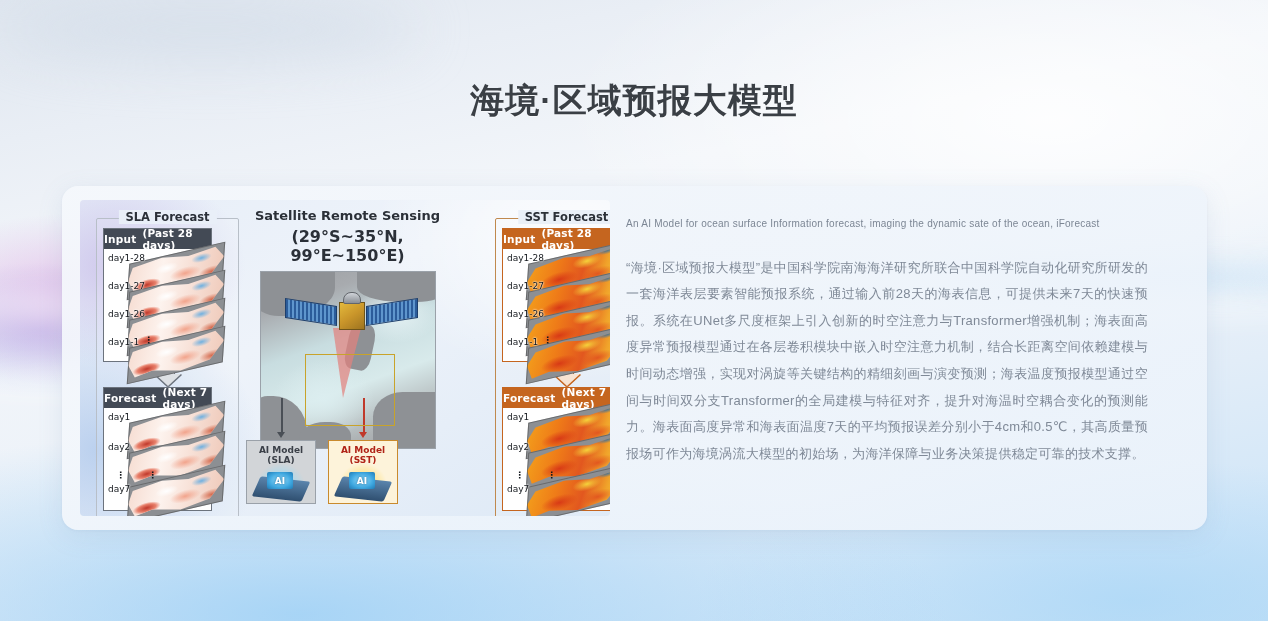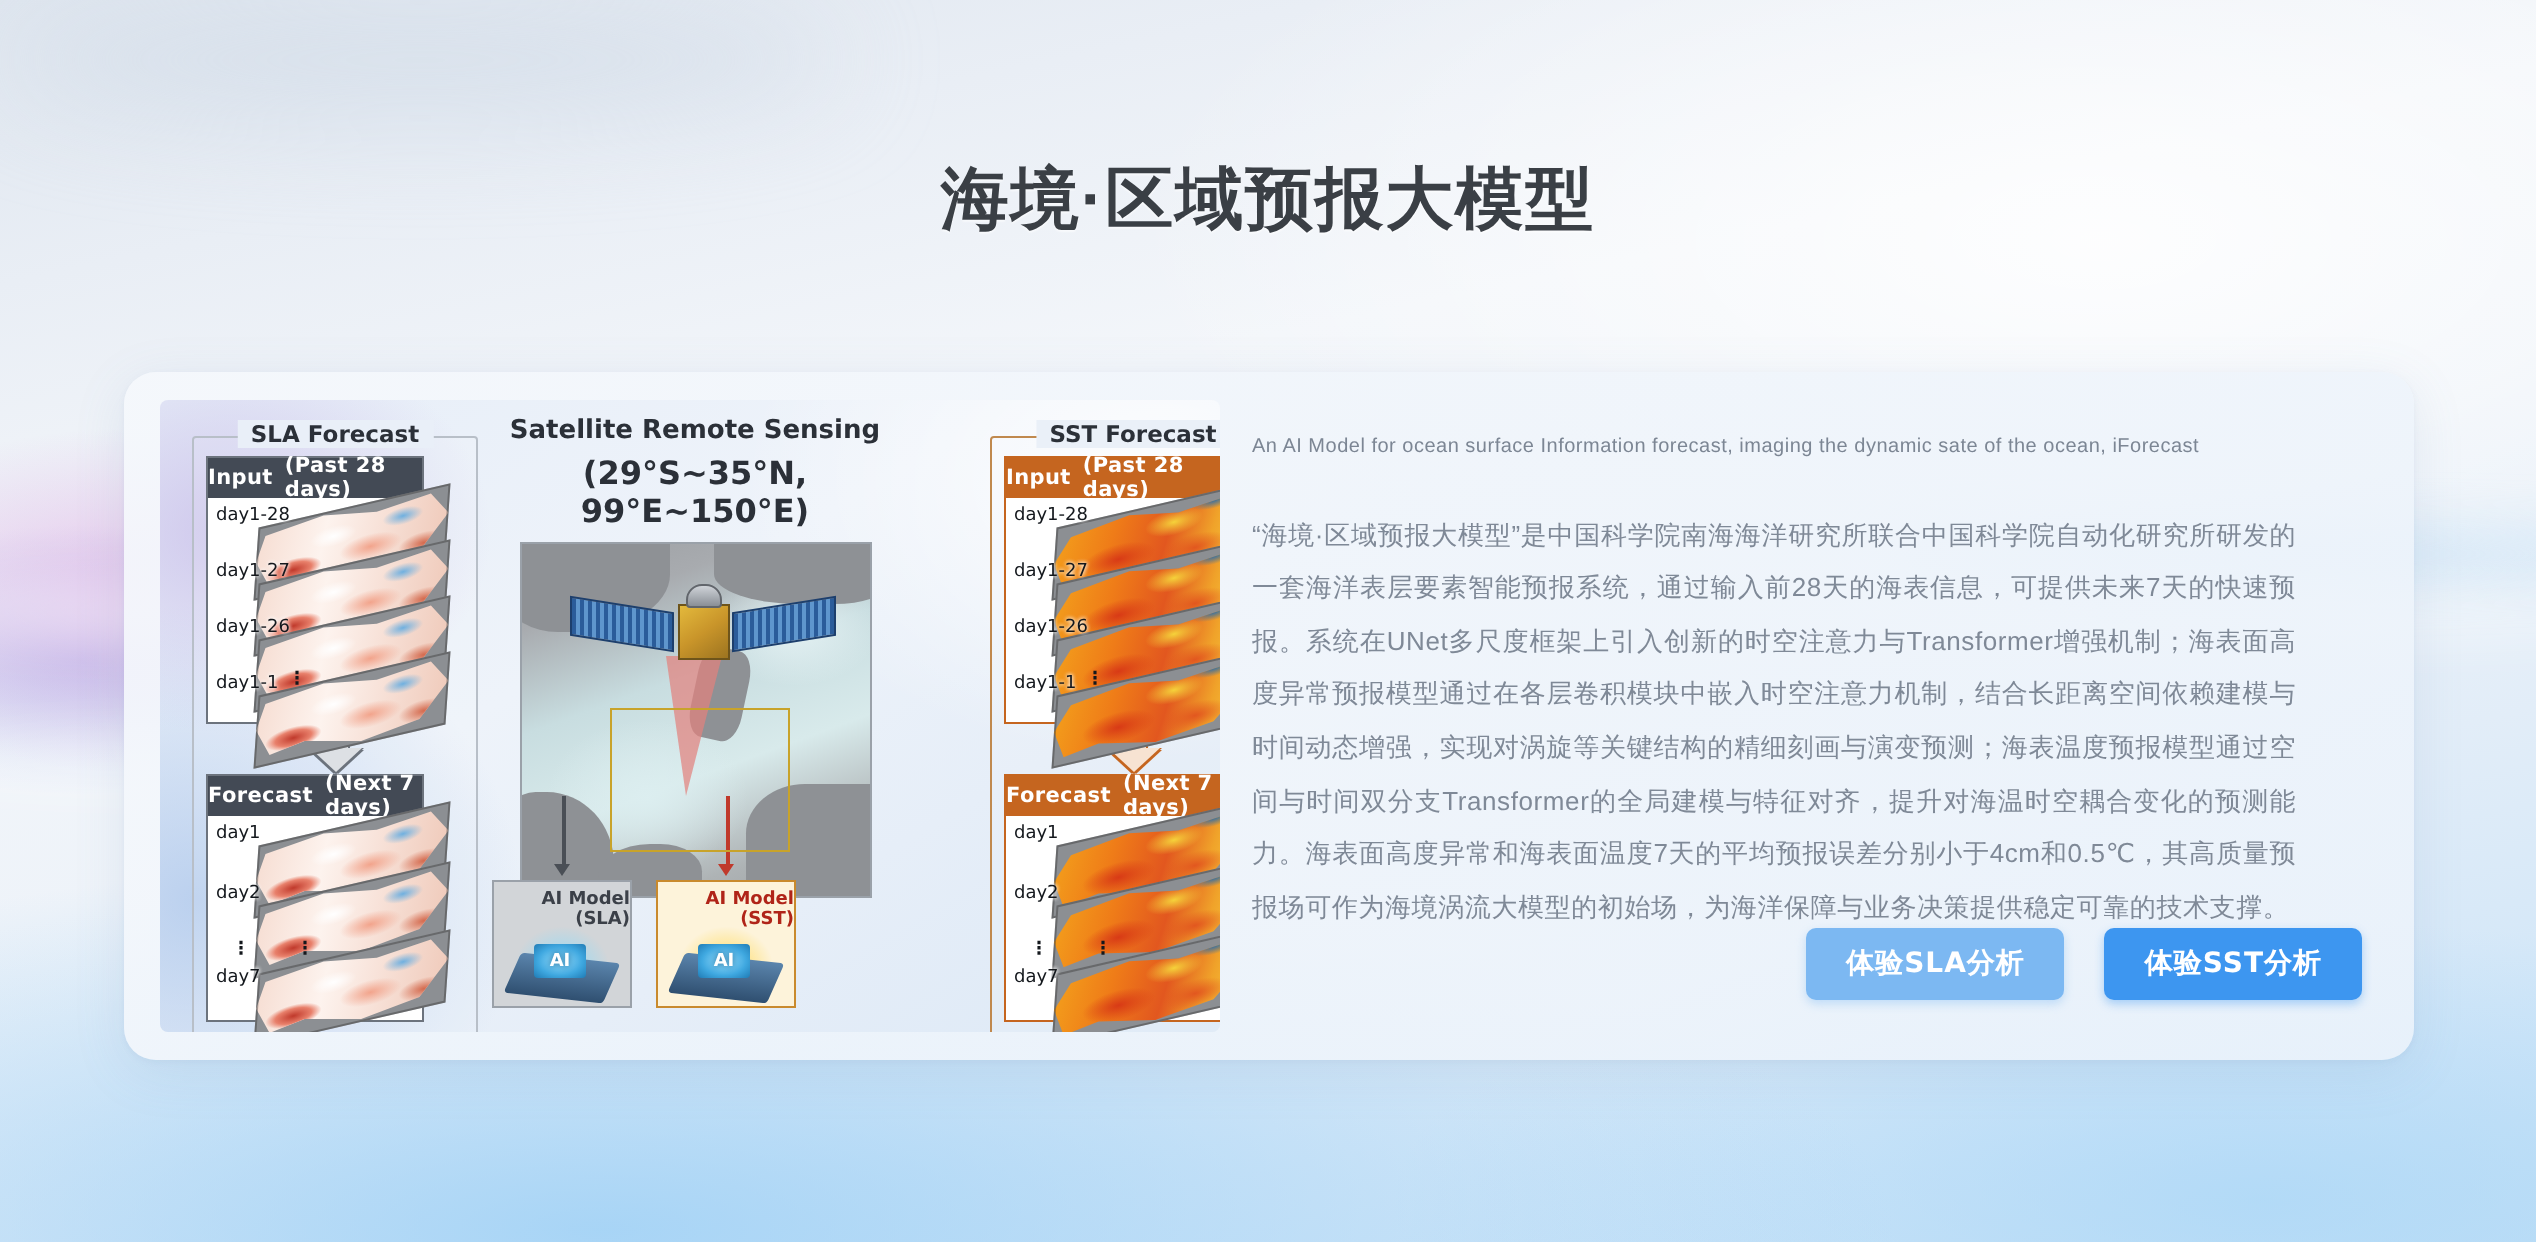--- a/index.html
+++ b/index.html
@@ -341,21 +341,21 @@
     width: 70px; height: 64px;
     border: 1px solid #9aa1a9;
     background: #d2d5d8;
     overflow: hidden;
   }
   .aibox.sst { border-color: #c98a2d; background: #fdf3da; }
   .aibox.sla { left: 6px; }
   .aibox.sst { left: 88px; }
   .aibox-label {
     margin-top: 4px;
-    text-align: right;
+    text-align: center;
     font-size: 9px;
     font-weight: bold;
     color: #3b4048;
   }
   .aibox.sst .aibox-label { color: #b02418; }
   .chip {
     position: absolute;
     left: 50%; bottom: 2px;
     transform: translateX(-50%);
     width: 56px; height: 40px;
@@ -642,20 +642,16 @@
           </div>
         </div>
 
       </div>
     </div>
 
     <div class="right">
       <div class="eng">An AI Model for ocean surface Information forecast, imaging the dynamic sate of the ocean, iForecast</div>
       <div class="cn">“海境·区域预报大模型”是中国科学院南海海洋研究所联合中国科学院自动化研究所研发的一套海洋表层要素智能预报系统，通过输入前28天的海表信息，可提供未来7天的快速预报。系统在UNet多尺度框架上引入创新的时空注意力与Transformer增强机制；海表面高度异常预报模型通过在各层卷积模块中嵌入时空注意力机制，结合长距离空间依赖建模与时间动态增强，实现对涡旋等关键结构的精细刻画与演变预测；海表温度预报模型通过空间与时间双分支Transformer的全局建模与特征对齐，提升对海温时空耦合变化的预测能力。海表面高度异常和海表面温度7天的平均预报误差分别小于4cm和0.5℃，其高质量预报场可作为海境涡流大模型的初始场，为海洋保障与业务决策提供稳定可靠的技术支撑。</div>
 
-      <div class="btn-row">
-        <button class="btn sla">体验SLA分析</button>
-        <button class="btn sst">体验SST分析</button>
-      </div>
     </div>
 
   </div>
 </div>
 
 </body></html>

